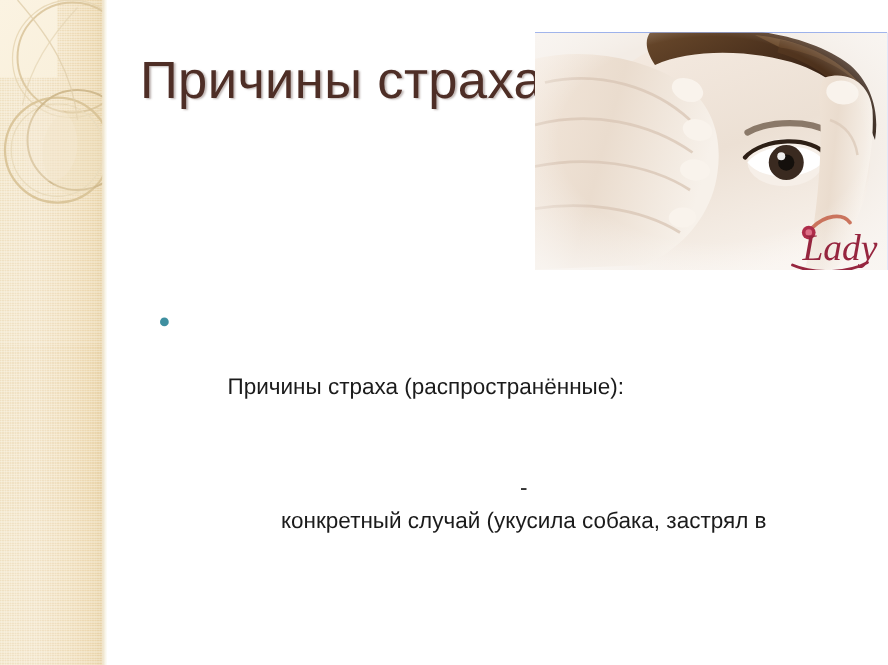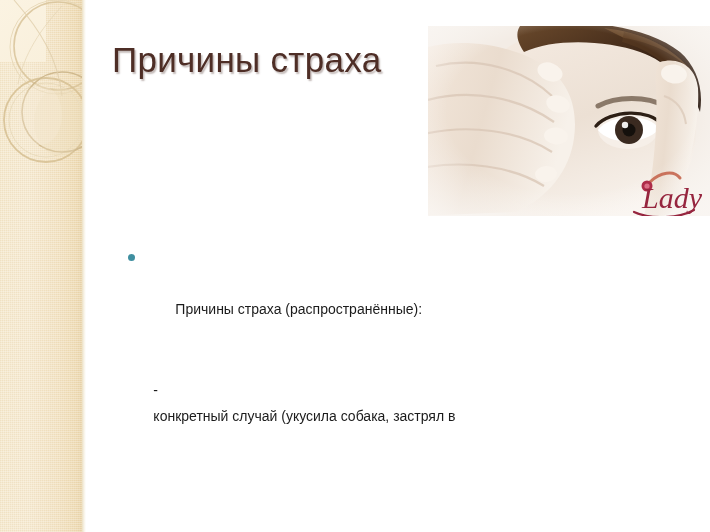--- a/index.html
+++ b/index.html
@@ -60,21 +60,21 @@
   .band-svg {
     position: absolute;
     left: 0; top: 0;
   }
 
   
   .slide-title {
     position: absolute;
     left: 112px;
     top: 40px;
-    font-size: 35px;
+    font-size: 42px;
     font-weight: normal;
     color: #4e2e26;
     letter-spacing: 0.3px;
     text-shadow: 1.5px 1.5px 1.6px rgba(120,100,95,0.45);
     white-space: nowrap;
     font-family: "Liberation Sans", sans-serif;
   }
 
   
   .photo {
@@ -90,21 +90,21 @@
 
   
   .body-block {
     position: absolute;
     left: 118px;
     top: 244px;
     width: 560px;
   }
   .line {
     color: #1b1b1b;
-    font-size: 14px;
+    font-size: 18px;
     line-height: 26px;
     font-family: "Liberation Sans", sans-serif;
     white-space: pre-wrap;
   }
   .line.bullet {
     position: relative;
     padding-left: 34px;
     margin-bottom: 3px;
   }
   .line.bullet .dot {
@@ -113,20 +113,21 @@
     top: 10px;
     width: 7px;
     height: 7px;
     border-radius: 50%;
     background: #3f8fa0;
   }
   .line.dash {
     padding-left: 12px;
     text-indent: -0px;
     margin-bottom: 6px;
+    text-align: center;
   }
   .line.dash .wrap-indent {
     display: block;
     padding-left: 20px;
   }
 </style>
 </head>
 <body>
 
 <div class="slide">

